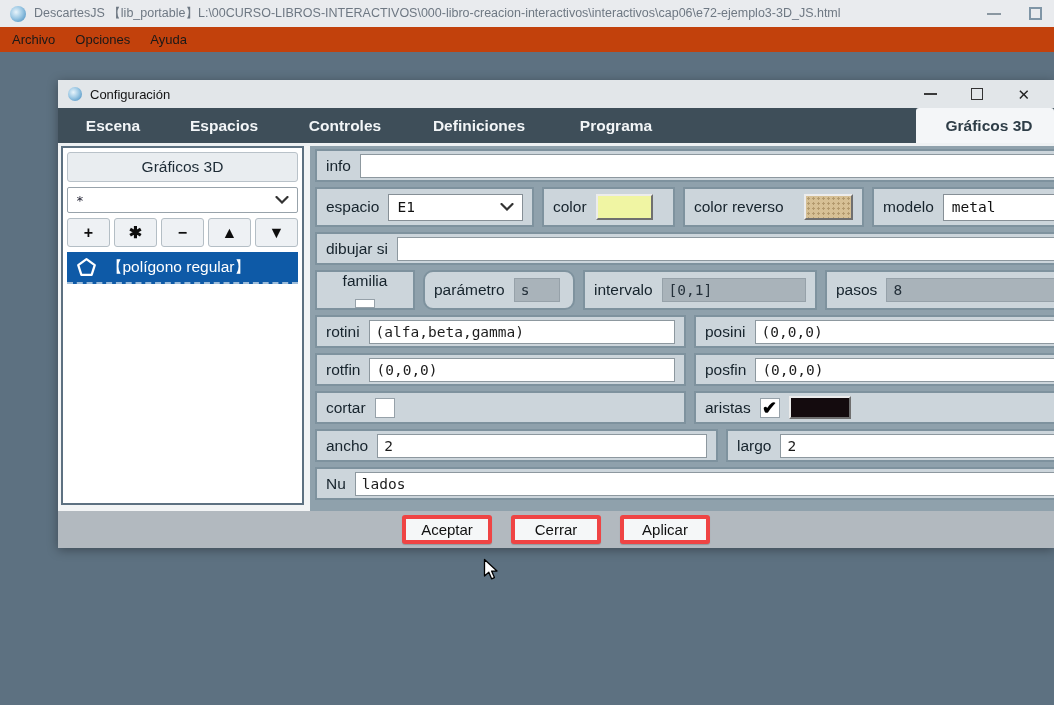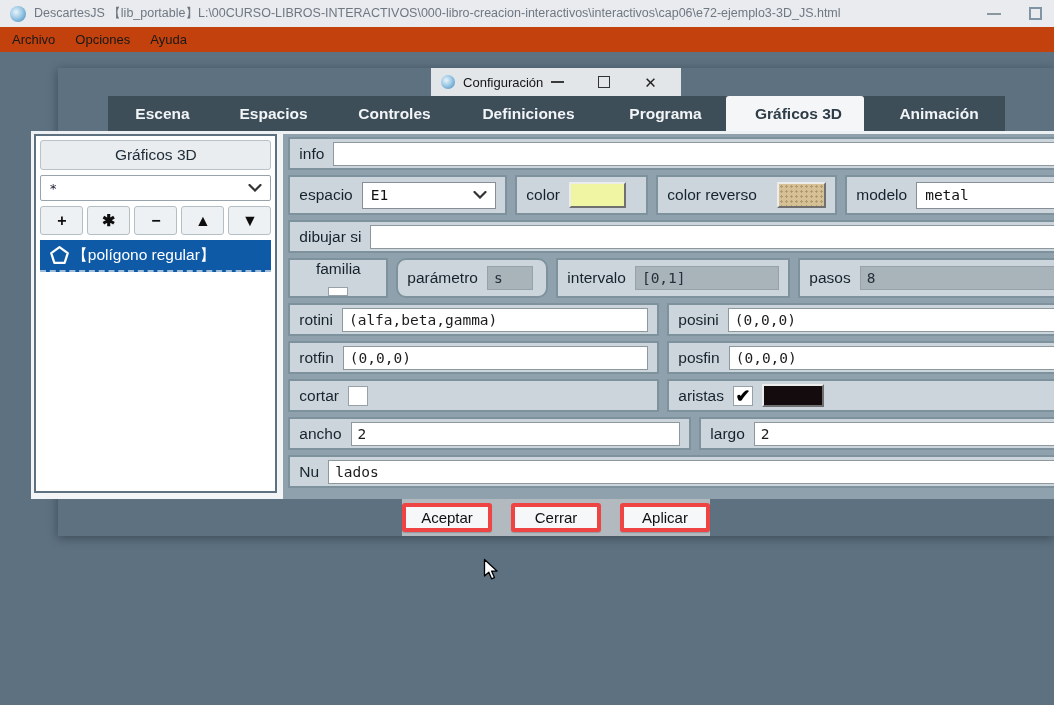--- a/index.html
+++ b/index.html
@@ -14,22 +14,22 @@
   .app-controls { display:flex; align-items:center; gap:28px; padding-right:2px; }
   .ctl-min { width:14px; height:2px; background:#8a97a1; }
   .ctl-max { width:13px; height:13px; border:2px solid #7f95a6; background:transparent; }
 
   .menubar { height:25px; background:#c2410c; display:flex; align-items:center; padding:0 2px; }
   .menu-item { font-size:13px; color:#191919; padding:3px 10px; cursor:default; }
 
   .desktop { position:relative; height:653px; }
 
   
-  .dialog { position:absolute; left:58px; top:16px; width:996px; height:468px;
-        display:flex; flex-direction:column; box-shadow:0 2px 10px rgba(0,0,0,.35);align-items:center; }
+  .dialog { position:absolute; left:58px; top:28px; width:996px; height:468px;
+        display:flex; flex-direction:column; box-shadow:0 2px 10px rgba(0,0,0,.35); }
   .dlg-titlebar { height:28px; background:#e2e6e9; display:flex; align-items:center; gap:8px; padding:0 10px; flex:0 0 auto; }
   .dlg-title { flex:1; font-size:13px; color:#141414; }
   .dlg-controls { display:flex; align-items:center; gap:34px; padding-right:14px; }
   .dctl-min { width:13px; height:2px; background:#3a3a3a; }
   .dctl-max { width:12px; height:12px; border:1.6px solid #333; }
   .dctl-close { font-size:15px; color:#222; line-height:1; }
 
   .tabbar { height:35px; background:#3e4e59; display:flex; align-items:stretch; flex:0 0 auto; }
   .tab { display:flex; align-items:center; justify-content:center; color:#f2f5f7; font-weight:bold;
          font-size:15.5px; cursor:default;padding-left:8px; }
@@ -43,21 +43,21 @@
   .left-panel { height:100%; background:#ffffff; border:2px solid #5d7181; padding:4px; display:flex; flex-direction:column; gap:5px; }
   .lp-header { height:30px; background:#e9edf0; border:1px solid #b9c2c9; border-radius:3px;
         display:flex; align-items:center; justify-content:center; font-size:15.5px; color:#1d2b35; }
   .lp-select { height:26px; background:#fff; border:1px solid #98a3ab; border-radius:2px;
         display:flex; align-items:center; justify-content:space-between; padding:0 8px;
         font-family:"DejaVu Sans Mono", monospace; font-size:13px; color:#223; }
   .lp-toolbar { display:flex; gap:4px; }
   .lp-btn { flex:1; height:29px; background:#eef1f4; border:1px solid #b4bec5; border-radius:3px;
         display:flex; align-items:center; justify-content:center; font-size:16px; font-weight:bold; color:#0d0d0d; }
   .lp-list { flex:1; display:flex; flex-direction:column; }
-  .lp-item { height:32px; background:#0e5aa7; color:#fff; display:flex; align-items:center; gap:2px;
+  .lp-item { height:32px; background:#0e5aa7; color:#fff; display:flex; align-items:center; gap:10px;
         padding:0 9px; font-size:15.5px; border-bottom:2px dashed #9dbcd9; }
   .lp-item svg { flex:0 0 auto; }
 
   
   .form-area { flex:1; padding:3px 6px 0 5px; display:flex; flex-direction:column; gap:5px; position:relative; }
   .row { display:flex; gap:8px; flex:0 0 auto; }
   .cell { background:#ccd5db; border:2px solid #7e929e; display:flex; align-items:center; gap:9px;
         padding:0 9px; height:33px; }
   .cell.tall { height:40px; }
   .cell label { font-size:15.5px; color:#16232c; white-space:nowrap; }
@@ -123,21 +123,20 @@
     </div>
 
     <div class="tabbar">
       <div class="tab" style="width:102px">Escena</div>
       <div class="tab" style="width:120px">Espacios</div>
       <div class="tab" style="width:122px">Controles</div>
       <div class="tab" style="width:146px">Definiciones</div>
       <div class="tab" style="width:128px">Programa</div>
       <div class="tab-spacer"></div>
       <div class="tab active" style="width:138px">Gráficos 3D</div>
-      <div class="tab" style="width:121px;margin-left:11px;margin-right:9px">Animación</div>
     </div>
 
     <div class="dlg-body">
 
       <div class="left-col">
         <div class="left-panel">
           <div class="lp-header">Gráficos 3D</div>
           <div class="lp-select">
             <span>*</span>
             <svg width="14" height="8" viewBox="0 0 14 8">

